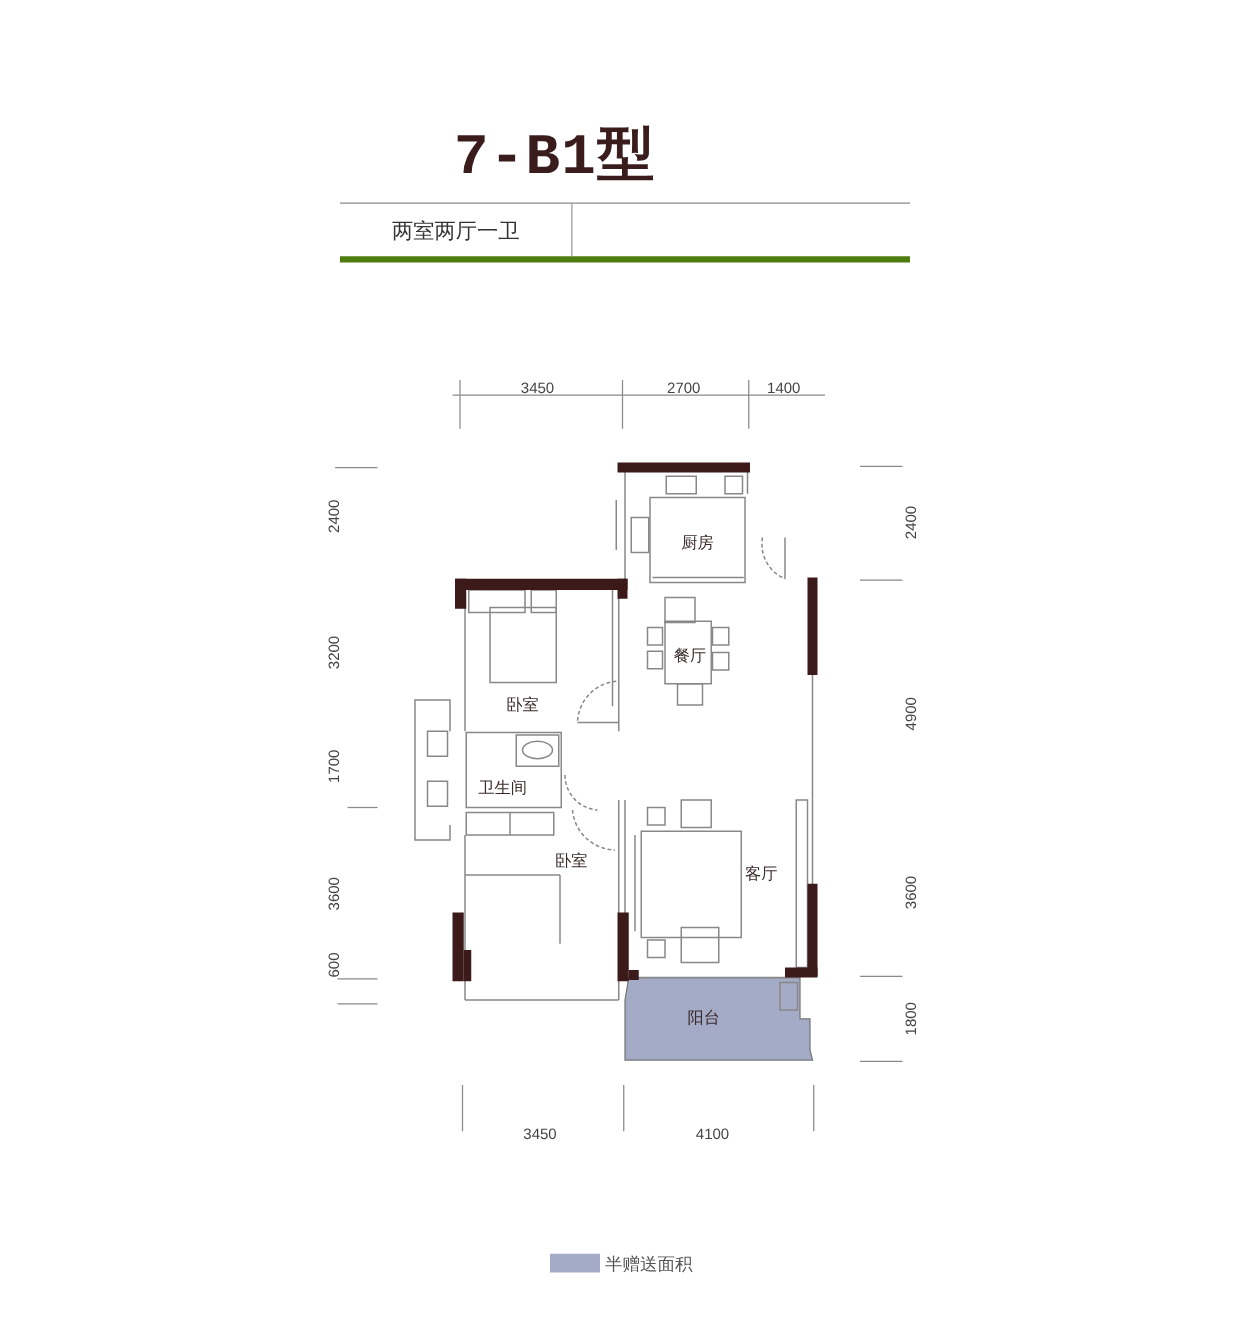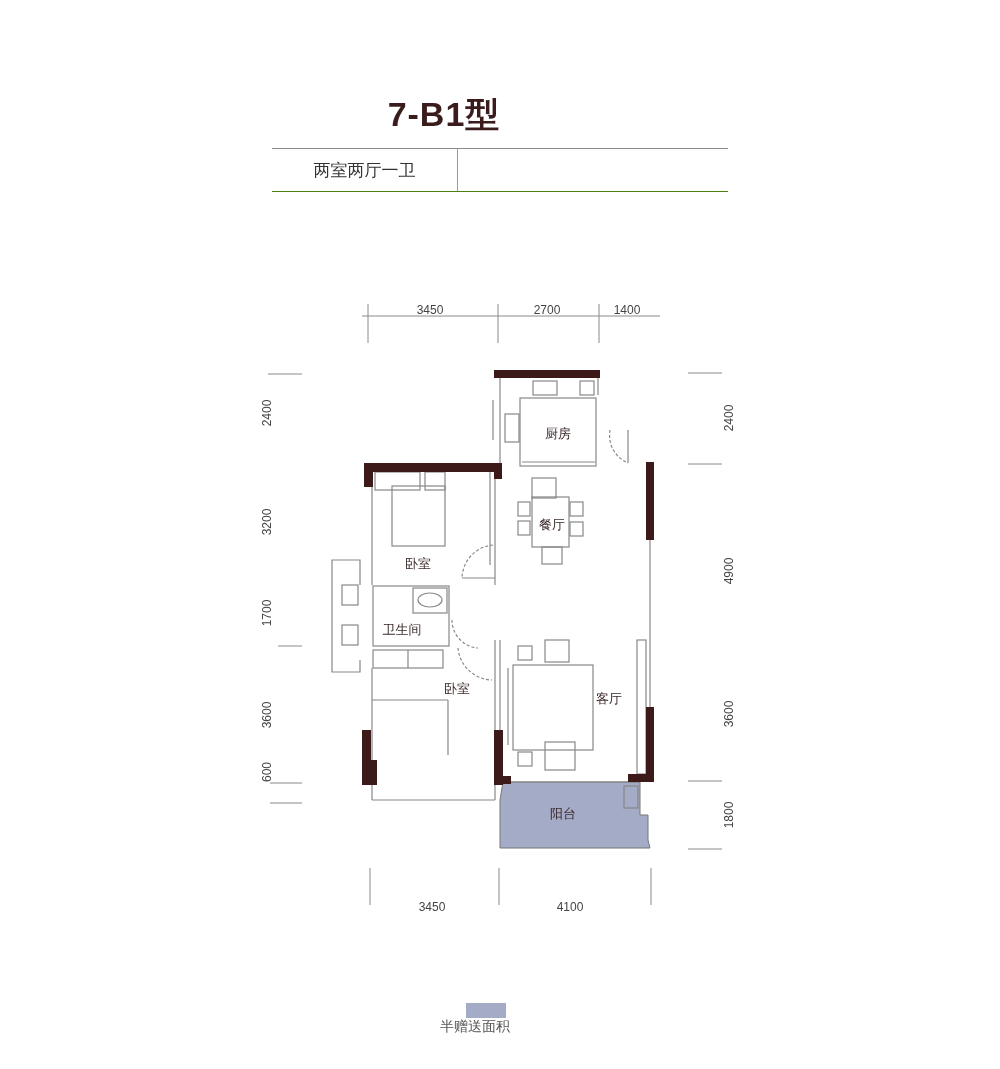--- a/index.html
+++ b/index.html
@@ -1,23 +1,23 @@
 <!DOCTYPE html>
 <html><head>
 <meta charset="utf-8">
 <style>
   html, body { margin: 0; padding: 0; background: #ffffff; }
   body { width: 1000px; height: 1069px; position: relative; overflow: hidden; font-family: "DejaVu Sans", sans-serif; }
-  .title { position: absolute; left: 0; width: 888px; top: 92px; text-align: center; font-family: Liberation Sans, sans-serif; font-weight: bold; font-size: 34px; color: #3a1c1c; letter-spacing: 1px; }
-  .specbar { position: absolute; left: 272px; top: 148px; width: 456px; height: 42px; border-top: 1px solid #8a8a8a; border-bottom: 1px solid #4d7c0f; }
+  .title { position: absolute; left: 0; width: 888px; top: 92px; text-align: center; font-family: Liberation Mono, monospace; font-weight: bold; font-size: 46px; color: #3a1c1c; letter-spacing: 1px; }
+  .specbar { position: absolute; left: 272px; top: 162px; width: 456px; height: 42px; border-top: 1px solid #8a8a8a; border-bottom: 5px solid #4d7c0f; }
   .specbar .sep { position: absolute; left: 185px; top: 0; width: 1px; height: 42px; background: #9a9a9a; }
   .spec-left { position: absolute; left: 0; width: 185px; top: 10px; text-align: center; font-size: 17px; color: #333; }
   .spec-right { position: absolute; left: 186px; width: 270px; top: 10px; text-align: center; font-size: 17px; color: #333; }
   .plan { position: absolute; left: 0; top: 0; width: 1000px; height: 1069px; }
-  .legend { position: absolute; left: 440px; top: 1003px; display: flex; align-items: flex-end; flex-direction: column; }
+  .legend { position: absolute; left: 440px; top: 1003px; display: flex; align-items: flex-start; }
   .legend .swatch { width: 40px; height: 15px; background: #a4abc6; margin-right: 4px; }
   .legend .lbl { font-size: 14px; color: #555; }
 </style>
 </head>
 <body>
 
 <div class="title">7-B1型</div>
 <div class="specbar">
   <div class="spec-left">两室两厅一卫</div>
   <div class="sep"></div>

